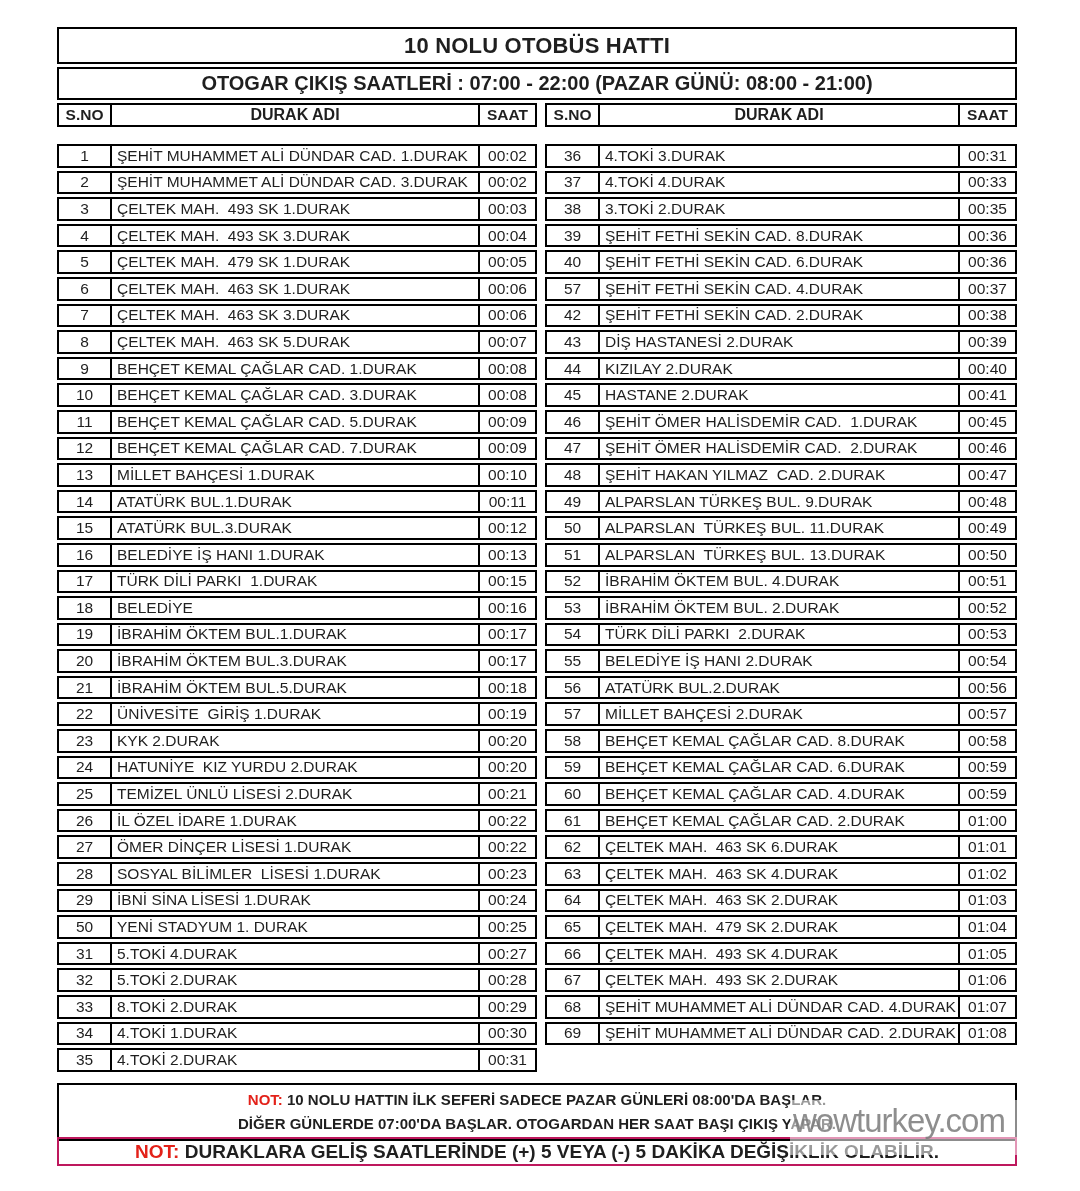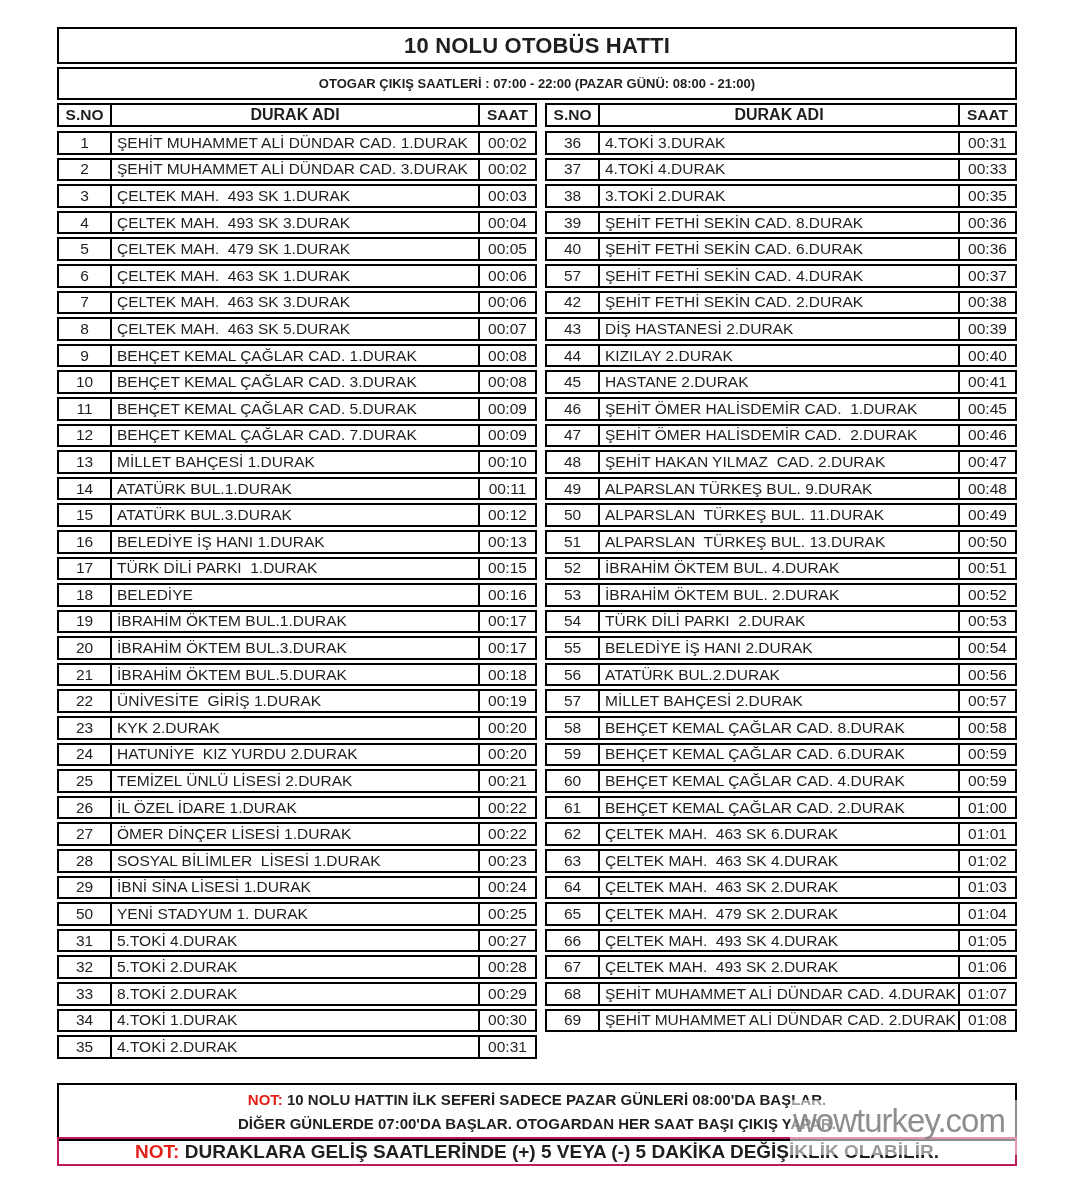--- a/index.html
+++ b/index.html
@@ -15,26 +15,26 @@
 
   .tablewrap { position: absolute; left: 57px; top: 27px; width: 960px; }
 
   .titlebox {
     border: 2px solid #000; height: 37px; line-height: 33px;
     text-align: center; font-weight: bold; font-size: 22px;
     margin-bottom: 3px; letter-spacing: 0.2px;
   }
   .subtitlebox {
     border: 2px solid #000; height: 33px; line-height: 29px;
-    text-align: center; font-weight: bold; font-size: 13px;
+    text-align: center; font-weight: bold; font-size: 20px;
     margin-bottom: 3px;
   }
 
   .cols { display: flex; gap: 8px; align-items: flex-start; }
-  .btable { display: flex; flex-direction: column; gap: 4px; }
+  .btable { display: flex; flex-direction: column; gap: 17px; }
   .btable.left  { width: 480px; }
   .btable.right { width: 472px; }
 
   .row {
     display: flex; border: 2px solid #000; height: 23.6px;
     align-items: center; background: #fff;
   }
   .row.hdr { font-weight: bold; height: 24px; font-size: 16px; }
   .c-no   { width: 51px; text-align: center; font-size: 15.5px; flex: none; }
   .c-name {

